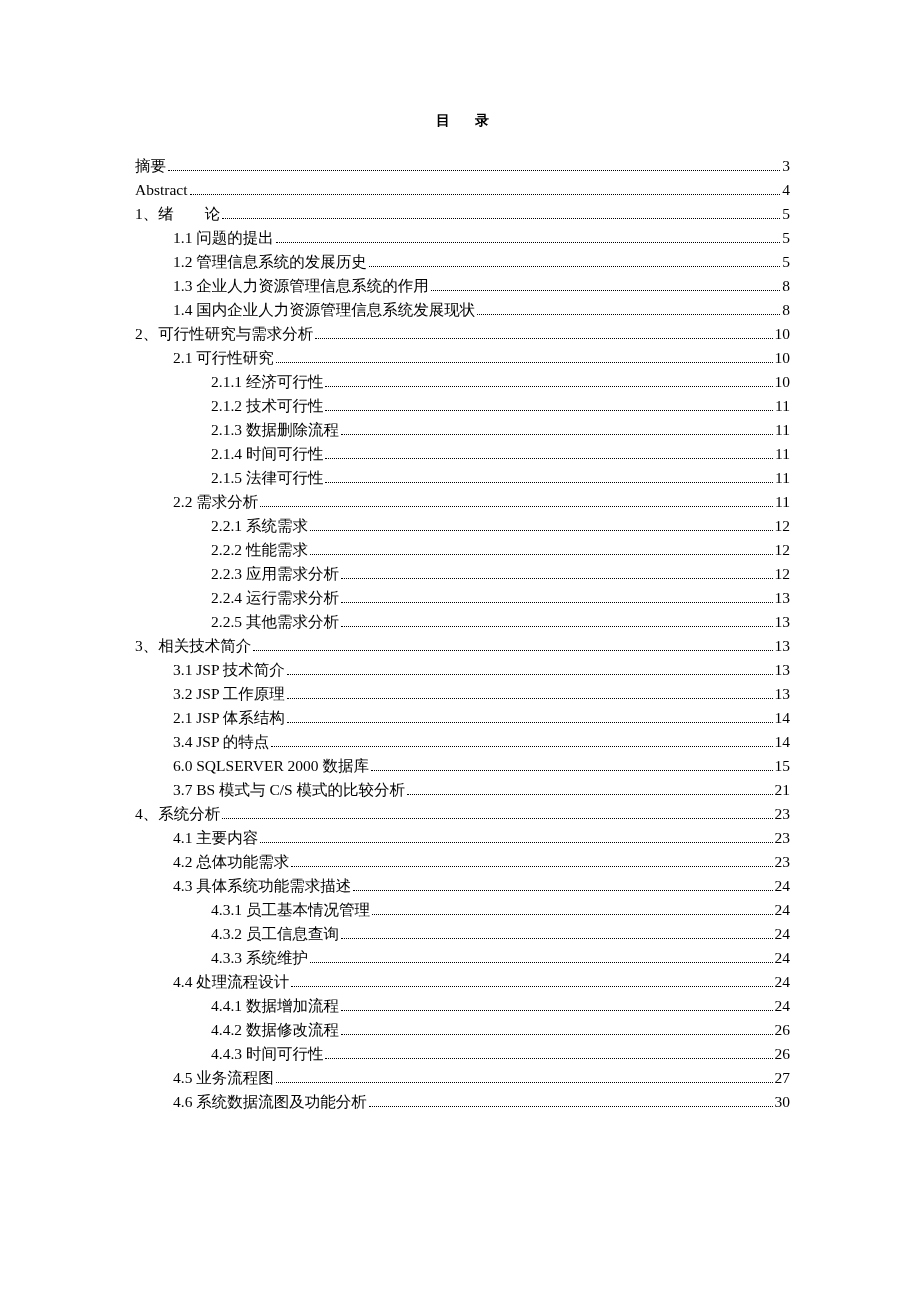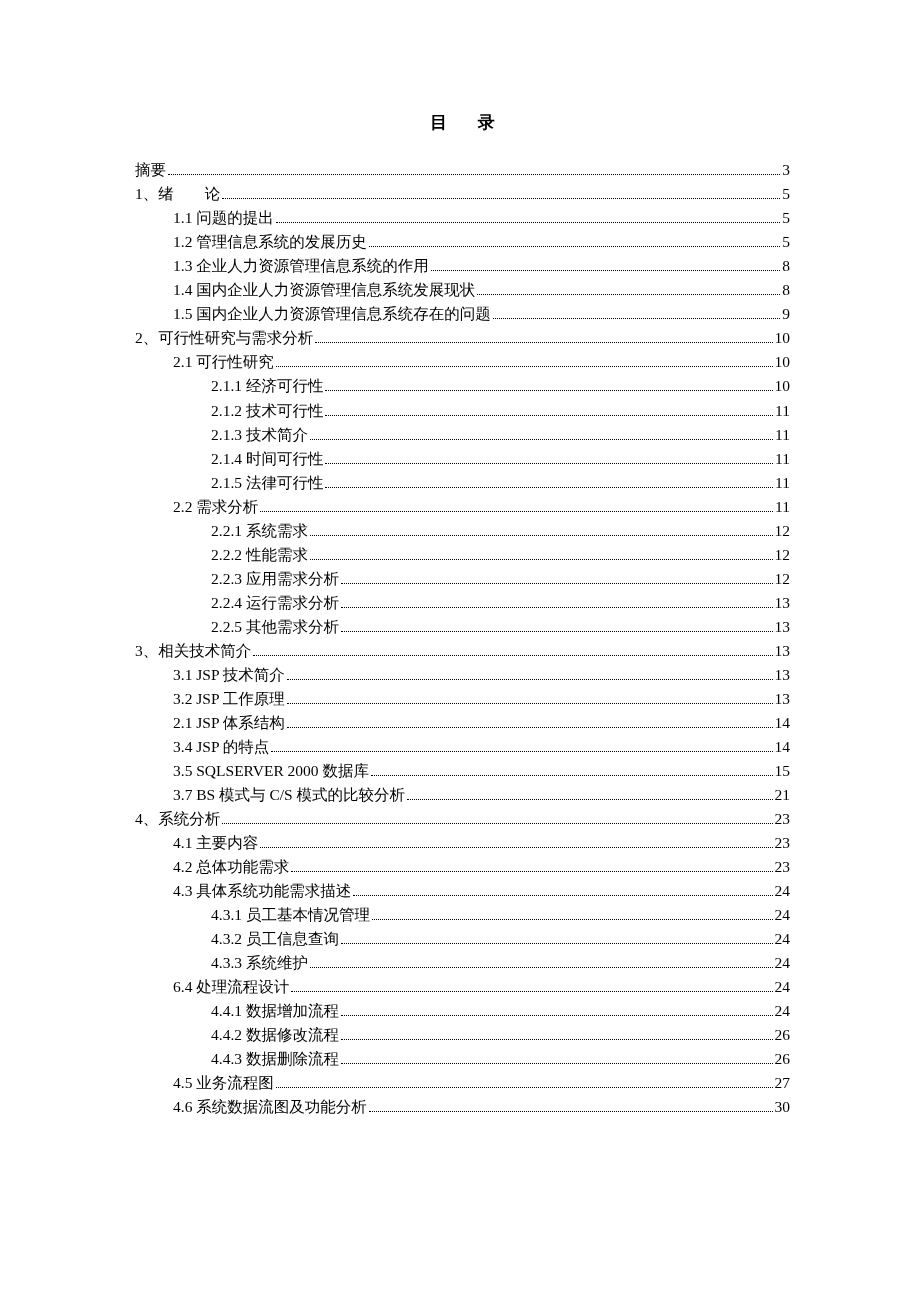--- a/index.html
+++ b/index.html
@@ -8,21 +8,21 @@
       background: #fff;
       width: 920px;
       height: 1302px;
       padding: 110px 130px 90px 135px;
       color: #000;
       font-size: 15.5px;
       line-height: 1.55;
     }
     .title {
       text-align: center;
-      font-size: 17px;
+      font-size: 14px;
       font-weight: bold;
       letter-spacing: 1.8em;
       margin-left: 1.8em;
       margin-bottom: 22px;
     }
     .toc-line {
       display: flex;
       align-items: baseline;
       white-space: nowrap;
       overflow: hidden;
@@ -45,20 +45,25 @@
 
 <div class="title">目录</div>
 
 <div id="toc-container">
     <div class="toc-line lvl0">
       <span class="label">摘要</span>
       <span class="dots"></span>
       <span class="page">3</span>
     </div>
     <div class="toc-line lvl0">
+      <span class="label">Abstract</span>
+      <span class="dots"></span>
+      <span class="page">4</span>
+    </div>
+    <div class="toc-line lvl0">
       <span class="label">1、绪　　论</span>
       <span class="dots"></span>
       <span class="page">5</span>
     </div>
     <div class="toc-line lvl1">
       <span class="label">1.1  问题的提出</span>
       <span class="dots"></span>
       <span class="page">5</span>
     </div>
     <div class="toc-line lvl1">
@@ -69,25 +74,20 @@
     <div class="toc-line lvl1">
       <span class="label">1.3  企业人力资源管理信息系统的作用</span>
       <span class="dots"></span>
       <span class="page">8</span>
     </div>
     <div class="toc-line lvl1">
       <span class="label">1.4  国内企业人力资源管理信息系统发展现状</span>
       <span class="dots"></span>
       <span class="page">8</span>
     </div>
-    <div class="toc-line lvl1">
-      <span class="label">1.5  国内企业人力资源管理信息系统存在的问题</span>
-      <span class="dots"></span>
-      <span class="page">9</span>
-    </div>
     <div class="toc-line lvl0">
       <span class="label">2、可行性研究与需求分析</span>
       <span class="dots"></span>
       <span class="page">10</span>
     </div>
     <div class="toc-line lvl1">
       <span class="label">2.1  可行性研究</span>
       <span class="dots"></span>
       <span class="page">10</span>
     </div>
@@ -95,21 +95,21 @@
       <span class="label">2.1.1  经济可行性</span>
       <span class="dots"></span>
       <span class="page">10</span>
     </div>
     <div class="toc-line lvl2">
       <span class="label">2.1.2  技术可行性</span>
       <span class="dots"></span>
       <span class="page">11</span>
     </div>
     <div class="toc-line lvl2">
-      <span class="label">2.1.3  技术简介</span>
+      <span class="label">2.1.3  数据删除流程</span>
       <span class="dots"></span>
       <span class="page">11</span>
     </div>
     <div class="toc-line lvl2">
       <span class="label">2.1.4  时间可行性</span>
       <span class="dots"></span>
       <span class="page">11</span>
     </div>
     <div class="toc-line lvl2">
       <span class="label">2.1.5  法律可行性</span>
@@ -165,21 +165,21 @@
       <span class="label">2.1 JSP 体系结构</span>
       <span class="dots"></span>
       <span class="page">14</span>
     </div>
     <div class="toc-line lvl1">
       <span class="label">3.4 JSP 的特点</span>
       <span class="dots"></span>
       <span class="page">14</span>
     </div>
     <div class="toc-line lvl1">
-      <span class="label">3.5 SQLSERVER 2000  数据库</span>
+      <span class="label">6.0 SQLSERVER 2000  数据库</span>
       <span class="dots"></span>
       <span class="page">15</span>
     </div>
     <div class="toc-line lvl1">
       <span class="label">3.7 BS 模式与 C/S 模式的比较分析</span>
       <span class="dots"></span>
       <span class="page">21</span>
     </div>
     <div class="toc-line lvl0">
       <span class="label">4、系统分析</span>
@@ -210,36 +210,36 @@
       <span class="label">4.3.2  员工信息查询</span>
       <span class="dots"></span>
       <span class="page">24</span>
     </div>
     <div class="toc-line lvl2">
       <span class="label">4.3.3  系统维护</span>
       <span class="dots"></span>
       <span class="page">24</span>
     </div>
     <div class="toc-line lvl1">
-      <span class="label">6.4  处理流程设计</span>
+      <span class="label">4.4  处理流程设计</span>
       <span class="dots"></span>
       <span class="page">24</span>
     </div>
     <div class="toc-line lvl2">
       <span class="label">4.4.1  数据增加流程</span>
       <span class="dots"></span>
       <span class="page">24</span>
     </div>
     <div class="toc-line lvl2">
       <span class="label">4.4.2  数据修改流程</span>
       <span class="dots"></span>
       <span class="page">26</span>
     </div>
     <div class="toc-line lvl2">
-      <span class="label">4.4.3  数据删除流程</span>
+      <span class="label">4.4.3  时间可行性</span>
       <span class="dots"></span>
       <span class="page">26</span>
     </div>
     <div class="toc-line lvl1">
       <span class="label">4.5  业务流程图</span>
       <span class="dots"></span>
       <span class="page">27</span>
     </div>
     <div class="toc-line lvl1">
       <span class="label">4.6 系统数据流图及功能分析</span>

